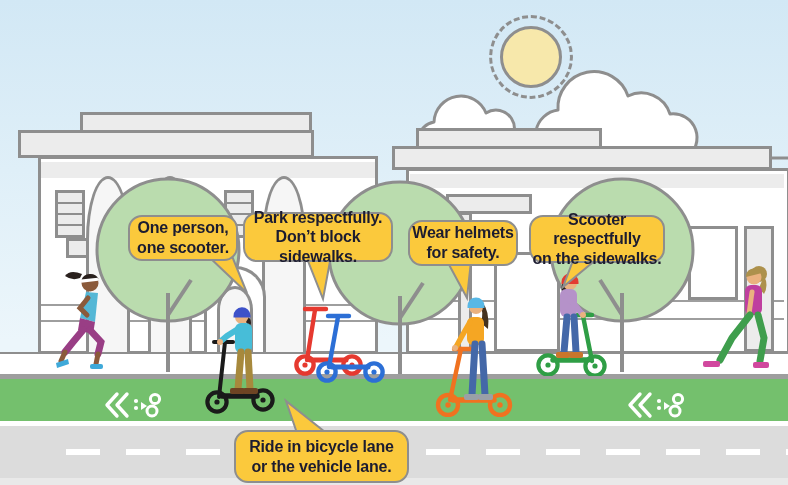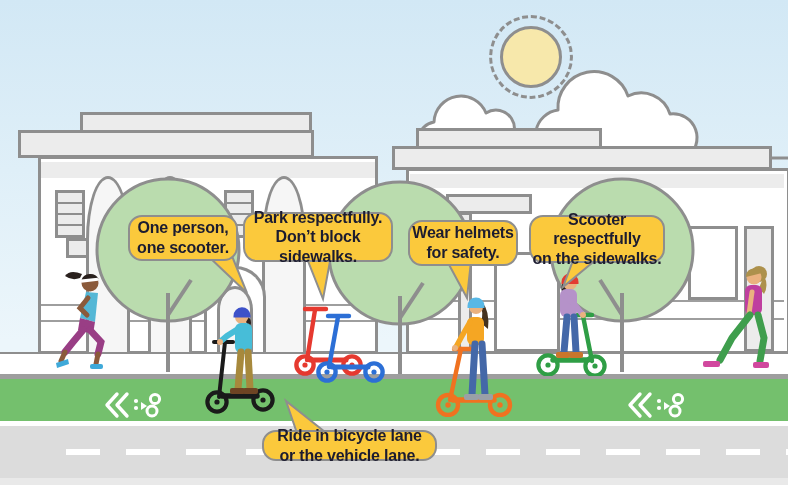--- a/index.html
+++ b/index.html
@@ -273,19 +273,19 @@
 Don’t block sidewalks.</span>
   </div>
   <div class="abs bubble" style="left:408px;top:220px;width:110px;height:46px;">
     <span class="bubble-text">Wear helmets
 for safety.</span>
   </div>
   <div class="abs bubble" style="left:529px;top:215px;width:136px;height:48px;">
     <span class="bubble-text">Scooter respectfully
 on the sidewalks.</span>
   </div>
-  <div class="abs bubble" style="left:262px;top:430px;width:175px;height:31px;">
+  <div class="abs bubble" style="left:234px;top:430px;width:175px;height:53px;">
     <span class="bubble-text">Ride in bicycle lane
 or the vehicle lane.</span>
   </div>
 
 
 </div>
 
 </body></html>

